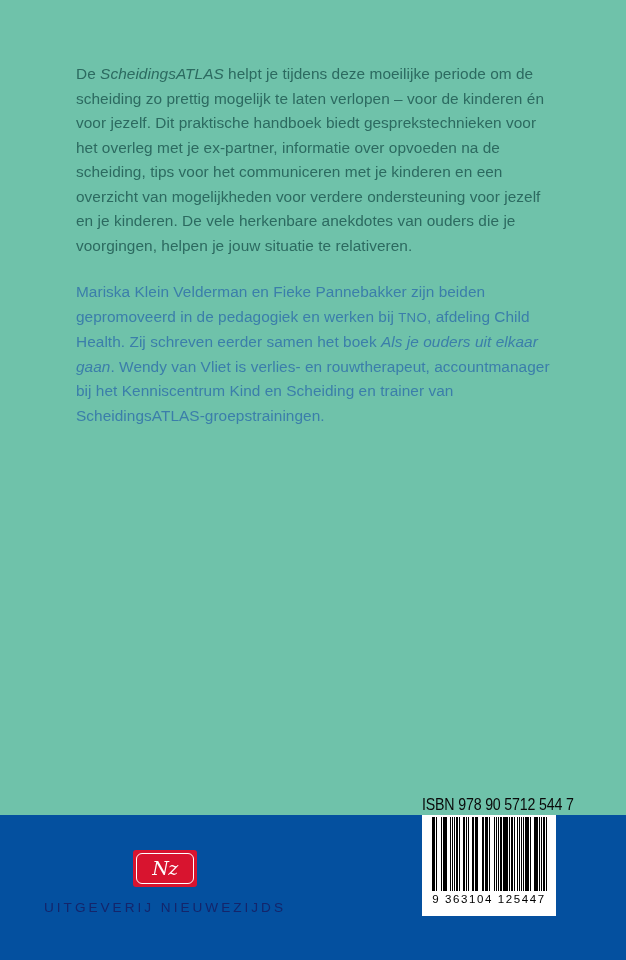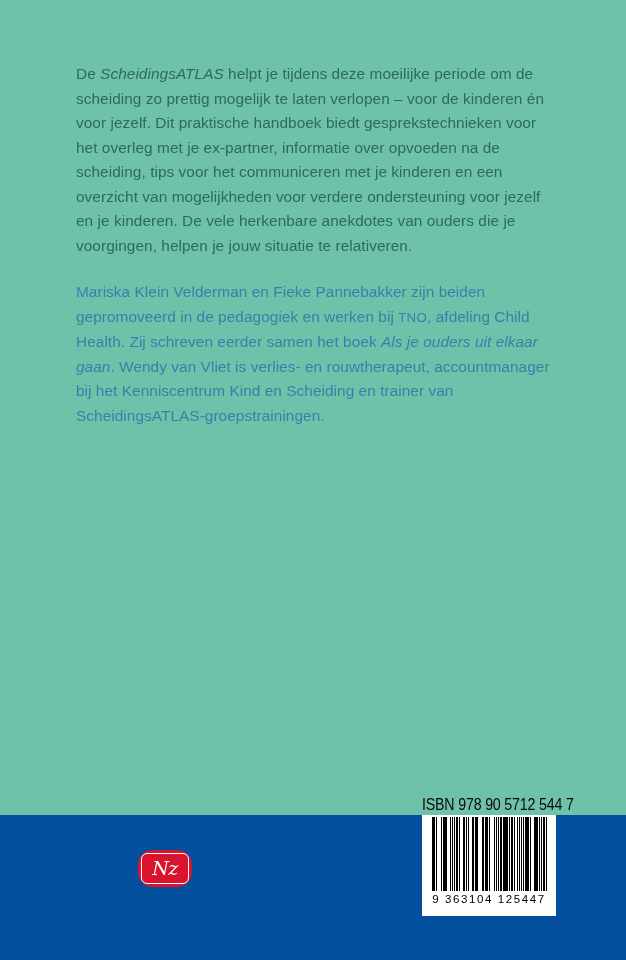--- a/index.html
+++ b/index.html
@@ -70,24 +70,24 @@
   
   #publisher {
     position: absolute;
     left: 0;
     top: 850px;
     width: 330px;
     text-align: center;
   }
 
   #logo-mark {
-    width: 54px;
+    width: 64px;
     height: 37px;
     margin: 0 auto;
-    border-radius: 15px;
+    border-radius: 3px;
     background: #d8142f;
     position: relative;
     display: block;
   }
 
   #logo-mark::after {
     content: "";
     position: absolute;
     inset: 3px;
     border-radius: 6px;
@@ -191,20 +191,21 @@
   </div>
 
   <div id="isbn-text">ISBN 978 90 5712 544 7</div>
 
   <div id="band"></div>
 
   <div id="publisher">
     <div id="logo-mark">
       <span id="logo-mono">Nz</span>
     </div>
+    <div id="publisher-name">UITGEVERIJ NIEUWEZIJDS</div>
   </div>
 
   <div id="barcode-box">
     <div id="barcode-bars">
         <span style="flex: 1 1 0px; background: rgb(0, 0, 0);"></span>
         <span style="flex: 1 1 0px; background: rgb(255, 255, 255);"></span>
         <span style="flex: 1 1 0px; background: rgb(0, 0, 0);"></span>
         <span style="flex: 1 1 0px; background: rgb(0, 0, 0);"></span>
         <span style="flex: 1 1 0px; background: rgb(0, 0, 0);"></span>
         <span style="flex: 1 1 0px; background: rgb(255, 255, 255);"></span>

